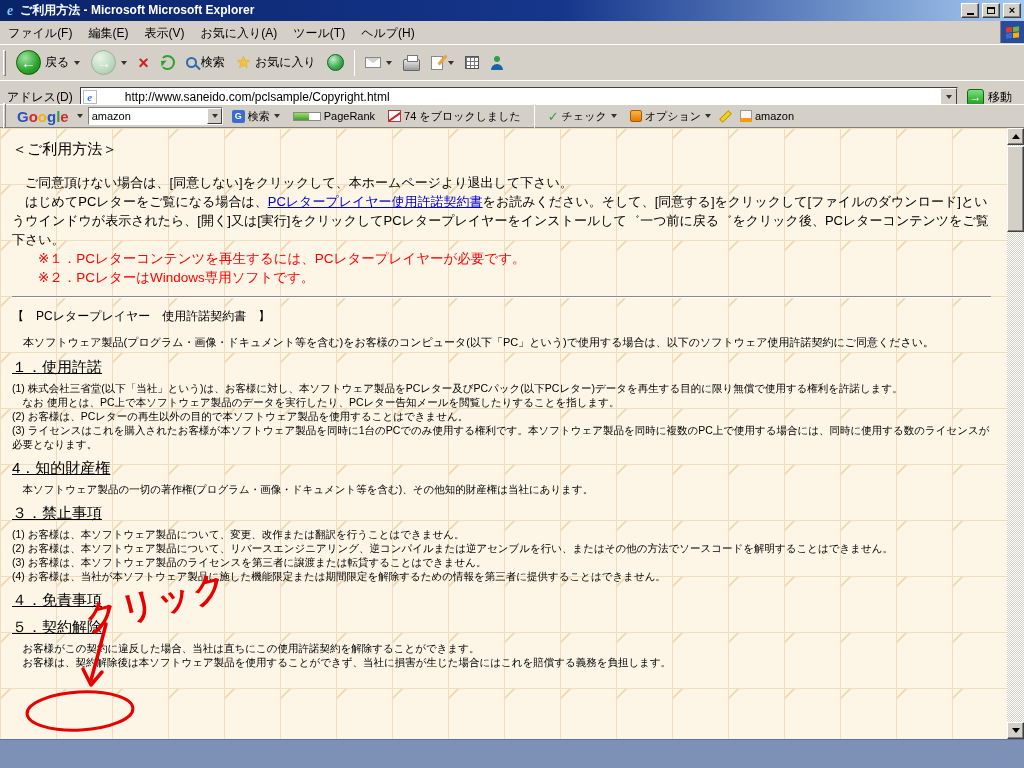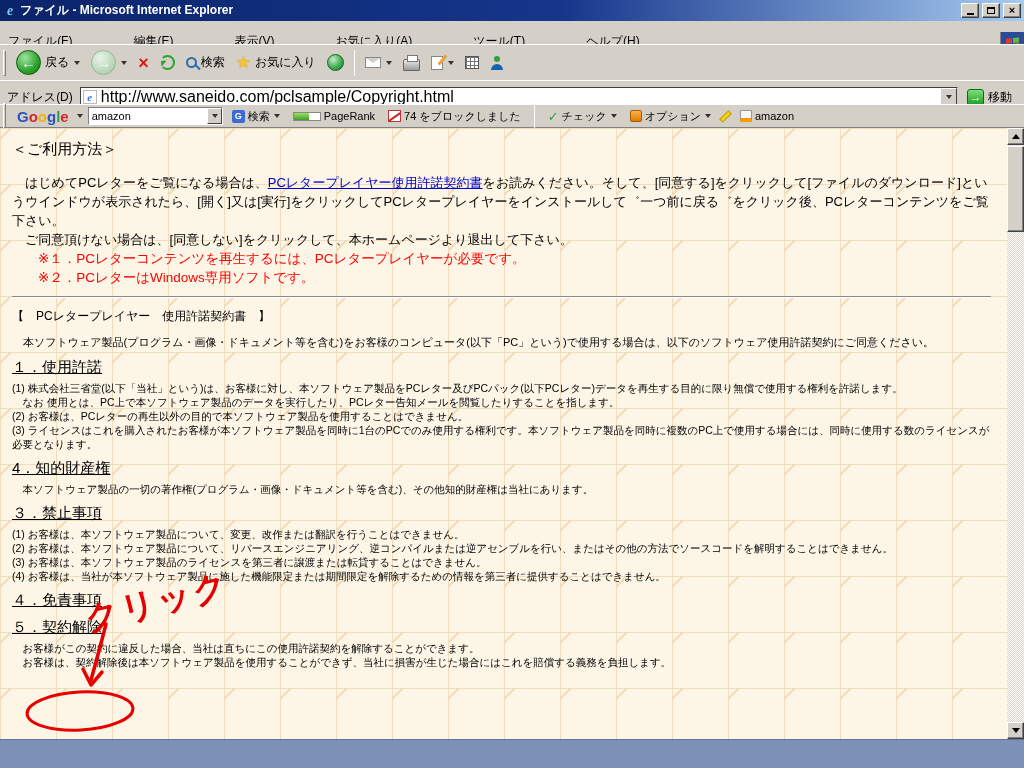--- a/index.html
+++ b/index.html
@@ -13,21 +13,21 @@
   .ie-icon { width:14px; height:15px; color:#7ec7f0; font:bold italic 14px "Liberation Serif",serif; text-align:center; line-height:15px; }
   .title-text { flex:1; color:#fff; font-size:12px; font-weight:bold; white-space:nowrap; overflow:hidden; }
   .win-btn { width:18px; height:15px; background:#d4d0c8; border:1px solid; border-color:#fff #404040 #404040 #fff;
     box-shadow:inset -1px -1px 0 #808080; display:flex; align-items:center; justify-content:center; }
   .glyph-min { width:7px; height:2px; background:#000; margin-top:7px; }
   .glyph-restore { width:8px; height:7px; border:1px solid #000; border-top-width:2px; }
   .glyph-close { font-size:11px; font-weight:bold; line-height:1; }
 
   
   .menubar { position:absolute; top:21px; left:0; width:1024px; height:34px; background:#d4d0c8;
-    display:flex; align-items:flex-end; border-bottom:1px solid #9a968e;gap:45px; }
+    display:flex; align-items:flex-start; border-bottom:1px solid #9a968e; }
   .menu-item { font-size:12px; padding:4px 8px; cursor:default; }
   .win-logo { margin-left:auto; width:24px; height:22px; background:#2a4a9a; display:flex; align-items:center; justify-content:center; border-left:1px solid #808080; }
   .flag { width:13px; height:11px; position:relative; transform:skewY(-6deg); }
   .flag i { position:absolute; width:6px; height:5px; }
   .flag .fr { left:0; top:0; background:#e03a2f; } .flag .fg { right:0; top:0; background:#6cb33f; }
   .flag .fb { left:0; bottom:0; background:#2e6fd8; } .flag .fy { right:0; bottom:0; background:#f4b500; }
 
   
   .toolbar { position:absolute; top:44px; left:0; width:1024px; height:36px; background:#d4d0c8;
     border-top:1px solid #fff; display:flex; align-items:center; padding:0 2px; gap:1px; }
@@ -60,21 +60,21 @@
   .separator { width:1px; height:26px; background:#808080; border-right:1px solid #fff; margin:0 4px; }
 
   
   .addressbar { position:absolute; top:80px; left:0; width:1024px; height:24px; background:#d4d0c8;
     border-top:1px solid #fff; display:flex; align-items:center; padding:16px 3px; font-size:12px; }
   .addr-label { padding:0 7px 0 4px; }
   .addr-box { flex:1; height:20px; background:#fff; border:1px solid; border-color:#404040 #d4d0c8 #d4d0c8 #404040;
     display:flex; align-items:center; padding-left:2px; }
   .page-icon { width:14px; height:14px; font:bold italic 11px "Liberation Serif",serif; color:#2a7fd4; background:#fff;
     border:1px solid #bbb; text-align:center; line-height:12px; margin-right:4px; }
-  .addr-field { flex:1; border:none; outline:none; font-size:16px; height:16px; background:transparent; }
+  .addr-field { flex:1; border:none; outline:none; font-size:12px; height:16px; background:transparent;margin-left:24px; }
   .drop-btn { width:17px; height:18px; background:#d4d0c8; border:1px solid; border-color:#fff #404040 #404040 #fff;
     display:flex; align-items:center; justify-content:center; }
   .go-btn { display:flex; align-items:center; gap:4px; padding:0 9px; }
   .go-icon { width:17px; height:17px; background:linear-gradient(#7ddf7d,#1e9e1e); border:1px solid #0d6b0d; border-radius:3px;
     color:#fff; font-weight:bold; font-size:12px; display:flex; align-items:center; justify-content:center; }
 
   
   .googlebar { position:absolute; top:104px; left:0; width:1024px; height:24px; background:#d4d0c8;
     border-top:1px solid #fff; border-bottom:1px solid #808080; display:flex; align-items:center; gap:5px; padding:0 2px; font-size:11px; }
   .g-logo { font-family:"Liberation Serif",serif; font-size:15px; font-weight:bold; display:flex; align-items:baseline; padding:0 2px; }
@@ -130,21 +130,21 @@
   .sb-thumb { position:absolute; top:18px; left:0; width:17px; height:86px; background:#d4d0c8; border:1px solid;
     border-color:#fff #404040 #404040 #fff; box-shadow:inset -1px -1px 0 #808080; }
 
   .bottomband { position:absolute; top:739px; left:0; width:1024px; height:29px; background:#7d90b5; border-top:1px solid #5f74a0; }
 </style>
 </head>
 <body>
 
 <div class="titlebar">
   <span class="ie-icon">e</span>
-  <span class="title-text">ファイル - Microsoft Internet Explorer</span>
+  <span class="title-text">ご利用方法 - Microsoft Microsoft Explorer</span>
   <span class="win-btn">
       <i class="glyph-min"></i>
     </span>
   <span class="win-btn">
       <i class="glyph-restore"></i>
     </span>
   <span class="win-btn">
       <span class="glyph-close">×</span>
     </span>
 </div>
@@ -279,24 +279,24 @@
   <span class="pen-icon"></span>
   <div class="g-btn">
     <span class="amazon-icon"></span>
     <span>amazon</span>
   </div>
 </div>
 
 <div class="content">
   <h1 class="page-title">＜ご利用方法＞</h1>
 
+  <p class="intro">　ご同意頂けない場合は、[同意しない]をクリックして、本ホームページより退出して下さい。</p>
   <p class="intro">
     <span>　はじめてPCレターをご覧になる場合は、</span><a class="inline-link">PCレタープレイヤー使用許諾契約書</a><span>をお読みください。そして、[同意する]をクリックして[ファイルのダウンロード]というウインドウが表示されたら、[開く]又は[実行]をクリックしてPCレタープレイヤーをインストールして゛一つ前に戻る゛をクリック後、PCレターコンテンツをご覧下さい。</span>
   </p>
-  <p class="intro">　ご同意頂けない場合は、[同意しない]をクリックして、本ホームページより退出して下さい。</p>
 
   <p class="note">※１．PCレターコンテンツを再生するには、PCレタープレイヤーが必要です。</p>
   <p class="note">※２．PCレターはWindows専用ソフトです。</p>
 
   <hr class="divider">
 
   <h2 class="license-title">【　PCレタープレイヤー　使用許諾契約書　】</h2>
   <p class="license-intro">　本ソフトウェア製品(プログラム・画像・ドキュメント等を含む)をお客様のコンピュータ(以下「PC」という)で使用する場合は、以下のソフトウェア使用許諾契約にご同意ください。</p>
 
   <h3 class="sec-heading">１．使用許諾</h3>

